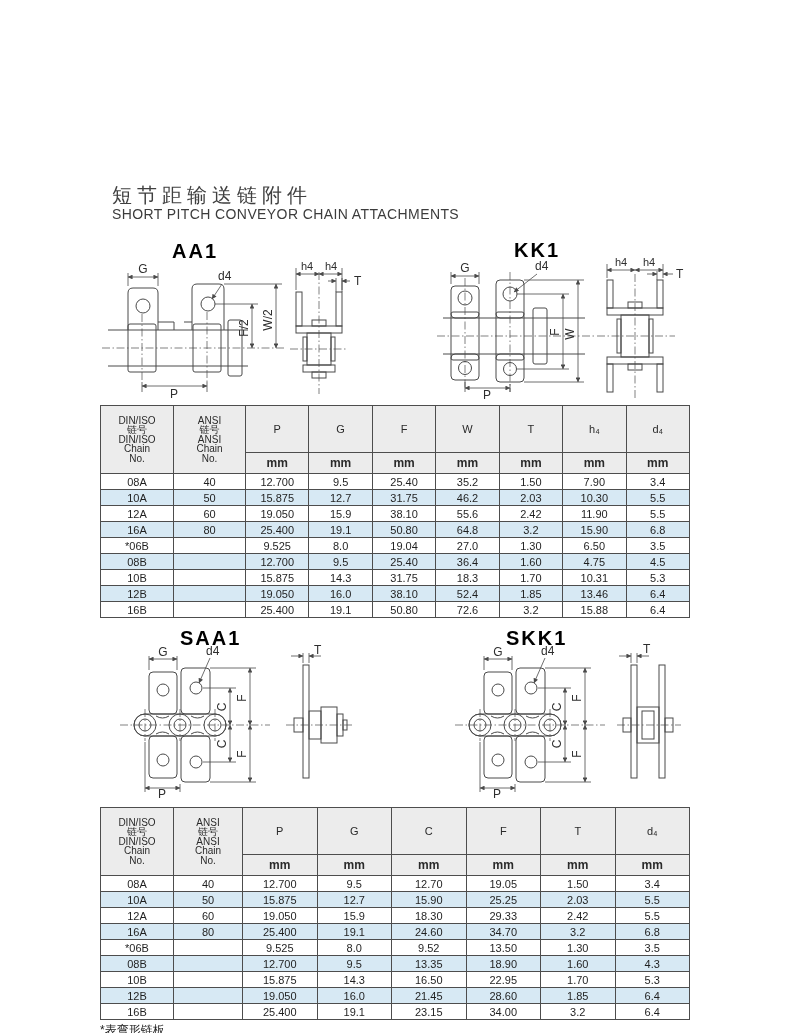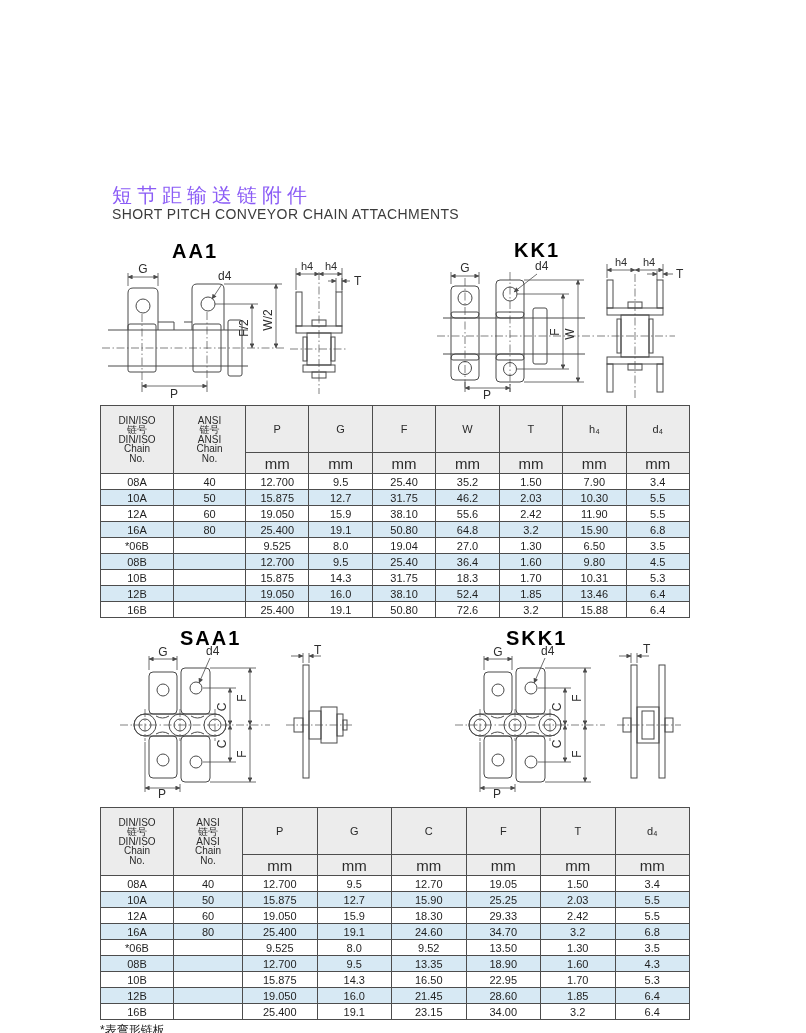--- a/index.html
+++ b/index.html
@@ -1,31 +1,31 @@
 <!DOCTYPE html>
 <html><head>
 <meta charset="utf-8">
 <style>
   html,body{margin:0;padding:0;background:#fff;}
   body{width:806px;height:1033px;overflow:hidden;position:relative;
        font-family:"Liberation Sans","DejaVu Sans",sans-serif;color:#222;}
   .abs{position:absolute;}
-  .title-zh{left:112px;top:182px;font-size:20px;letter-spacing:5px;color:#8b5cf6;}
+  .title-zh{left:112px;top:182px;font-size:20px;letter-spacing:5px;color:#404040;}
   .title-en{left:112px;top:206px;font-size:14px;letter-spacing:0.4px;color:#3c3c3c;}
   .diag-label{font-size:20px;font-weight:bold;letter-spacing:2px;color:#000000;}
   .footnote{left:100px;top:1022px;font-size:12px;color:#222;}
 
   
   .tblwrap{left:100px;width:590px;}
   table.spec{border-collapse:collapse;width:590px;table-layout:fixed;}
   table.spec th,table.spec td{border:1px solid #4d4d4d;text-align:center;vertical-align:middle;padding:0;}
   table.spec thead th{background:#ececec;font-weight:normal;color:#2a2a2a;}
   table.spec .name{font-size:10px;line-height:9.6px;white-space:pre-line;height:46px;}
   table.spec .dimh{font-size:11px;height:46px;}
-  table.spec tr.unit th{font-size:15px;height:20px;}
+  table.spec tr.unit th{font-size:12px;height:20px;font-weight:bold;}
   table.spec td{font-size:11px;height:15px;color:#1f1f1f;}
   table.spec tbody tr:nth-child(even) td{background:#d7e9f4;}
   .t1 .w1{width:72px;} .t1 .w2{width:71px;}
   .t2 .w1{width:72px;} .t2 .w2{width:68px;}
 
   
   svg.diag{position:absolute;overflow:visible;}
   .ln{fill:none;stroke:#4a4a4a;stroke-width:1;}
   .ln rect,.ln circle,.ln path{fill:none;}
   .cl line{stroke:#4a4a4a;stroke-width:0.7;stroke-dasharray:8 2.5 1.5 2.5;}
@@ -428,21 +428,21 @@
           <td>3.5</td>
         </tr>
         <tr>
           <td>08B</td>
           <td></td>
           <td>12.700</td>
           <td>9.5</td>
           <td>25.40</td>
           <td>36.4</td>
           <td>1.60</td>
-          <td>9.80</td>
+          <td>4.75</td>
           <td>4.5</td>
         </tr>
         <tr>
           <td>10B</td>
           <td></td>
           <td>15.875</td>
           <td>14.3</td>
           <td>31.75</td>
           <td>18.3</td>
           <td>1.70</td>

